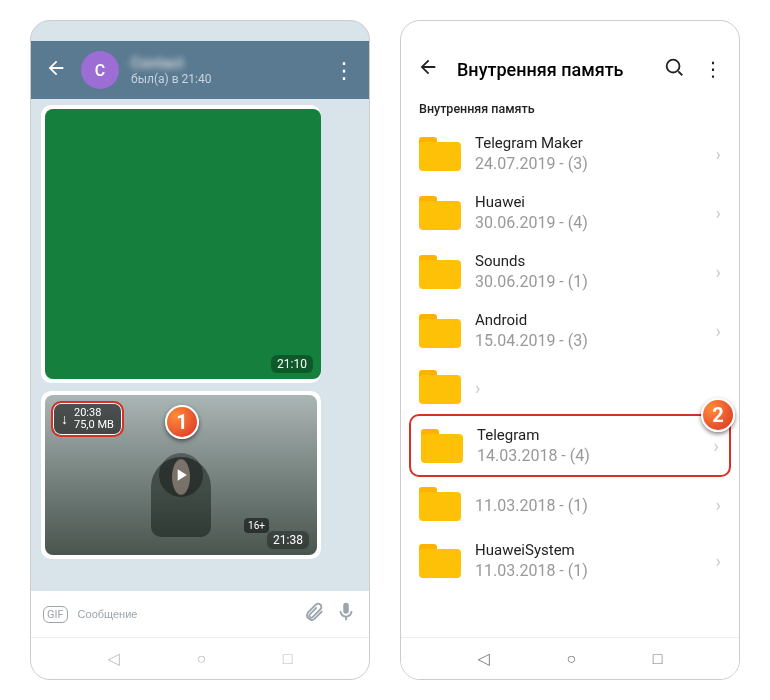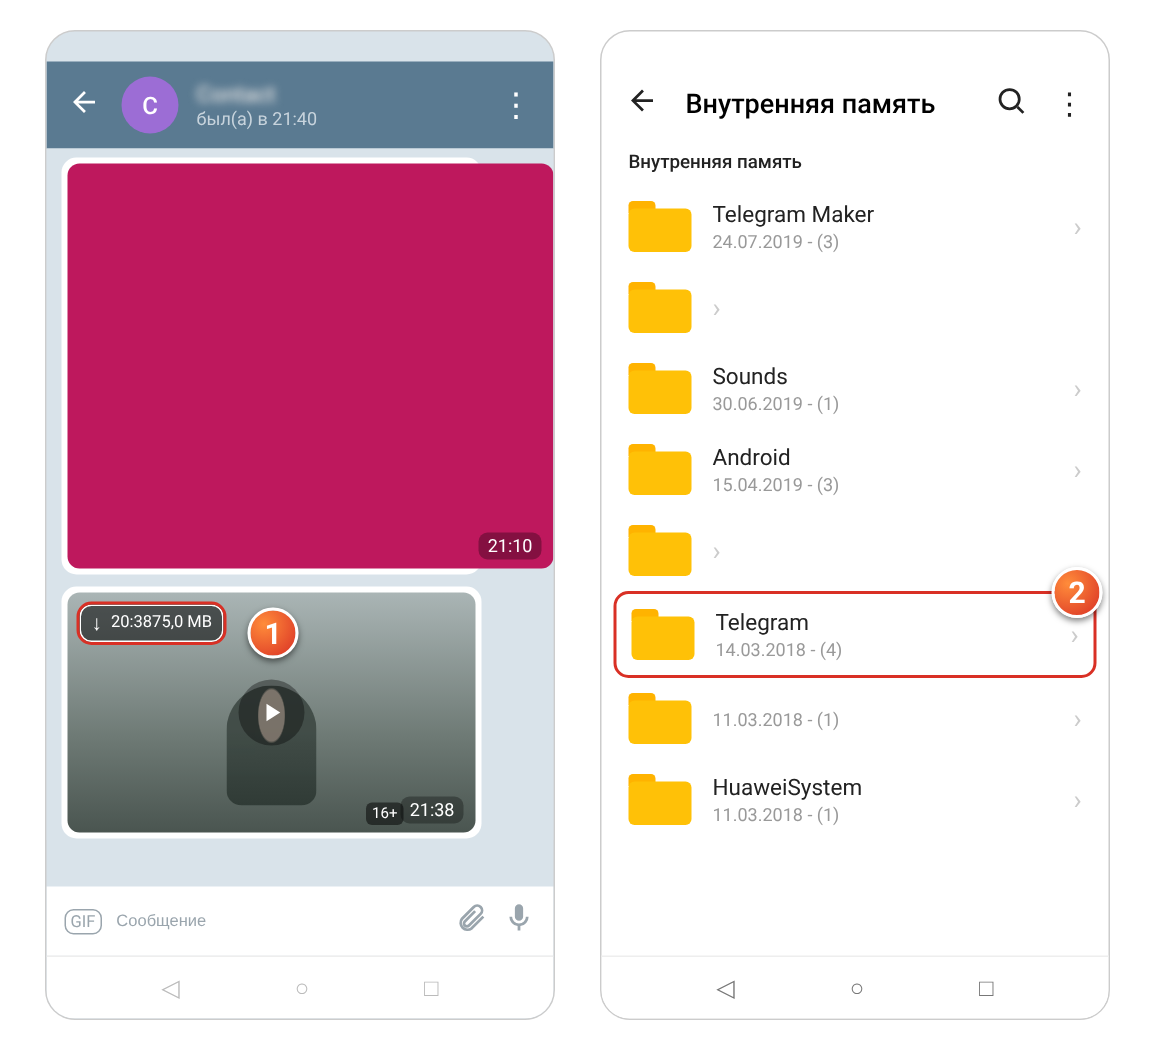--- a/index.html
+++ b/index.html
@@ -59,23 +59,23 @@
     }
     .bubble {
       background: #fff;
       border-radius: 10px;
       padding: 4px;
       margin-bottom: 8px;
       position: relative;
       max-width: 280px;
     }
     .media-photo {
-      width: 324px;
+      width: 276px;
       height: 270px;
-      background: #be185d;
+      background: #15803d;
       border-radius: 8px;
       position: relative;
     }
     .media-time {
       position: absolute;
       bottom: 6px; right: 8px;
       color: #fff;
       font-size: 12px;
       background: rgba(0,0,0,0.3);
       padding: 2px 6px;
@@ -110,23 +110,23 @@
       font-size: 11px;
       padding: 4px 8px;
       border-radius: 10px;
       display: flex;
       align-items: center;
       gap: 6px;
       border: 2px solid #d93025;
       box-shadow: 0 0 0 1px #fff inset;
     }
     .video-badge .dl { font-size: 14px; }
-    .video-badge .meta { display: flex; flex-direction: row; line-height: 1.1; }
+    .video-badge .meta { display: flex; flex-direction: column; line-height: 1.1; }
     .age-badge {
-      position: absolute; bottom: 5px; right: 48px;
+      position: absolute; bottom: 22px; right: 48px;
       background: rgba(0,0,0,0.5); color:#fff;
       font-size: 10px; padding: 2px 4px; border-radius: 4px;
     }
     .callout {
       position: absolute;
       width: 34px; height: 34px;
       border-radius: 50%;
       background: radial-gradient(circle at 30% 30%, #ff8c3a, #d93025);
       border: 2px solid #fff;
       box-shadow: 0 2px 4px rgba(0,0,0,0.5);
@@ -214,21 +214,21 @@
     .folder-icon::after {
       content: "";
       position: absolute;
       top: 5px; left: 0;
       width: 42px; height: 29px;
       background: #ffc107;
       border-radius: 4px;
     }
     .folder-text { flex: 1; }
     .folder-name { font-size: 15px; color: #222; }
-    .folder-sub { font-size: 12px; color: #999; margin-top: 2px; }
+    .folder-sub { font-size: 16px; color: #999; margin-top: 2px; }
     .chevron { color: #ccc; font-size: 18px; }
     .callout-2 { top: -18px; right: -6px; }
     .figure-person {
       position: absolute;
       bottom: 18px; left: 50%;
       transform: translateX(-50%);
       width: 60px; height: 80px;
       background: radial-gradient(ellipse at center 25%, #c8b8a8 20%, transparent 22%),
                   linear-gradient(180deg, #3a4540 40%, #2a3530);
       border-radius: 30px 30px 10px 10px;
@@ -330,20 +330,24 @@
     <div class="folder-icon"></div>
     <div class="folder-text">
       <div class="folder-name">Telegram Maker</div>
       <div class="folder-sub">24.07.2019 - (3)</div>
     </div>
     <div class="chevron">›</div>
 
   </div>
       <div class="folder">
     <div class="folder-icon"></div>
+    <div class="folder-text">
+      <div class="folder-name">Huawei</div>
+      <div class="folder-sub">30.06.2019 - (4)</div>
+    </div>
     <div class="chevron">›</div>
 
   </div>
       <div class="folder">
     <div class="folder-icon"></div>
     <div class="folder-text">
       <div class="folder-name">Sounds</div>
       <div class="folder-sub">30.06.2019 - (1)</div>
     </div>
     <div class="chevron">›</div>

